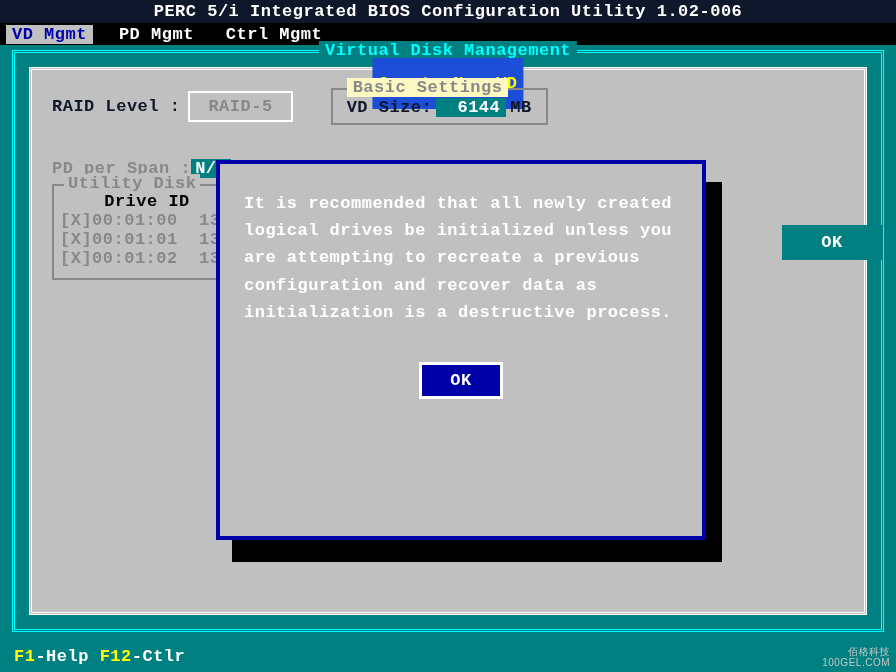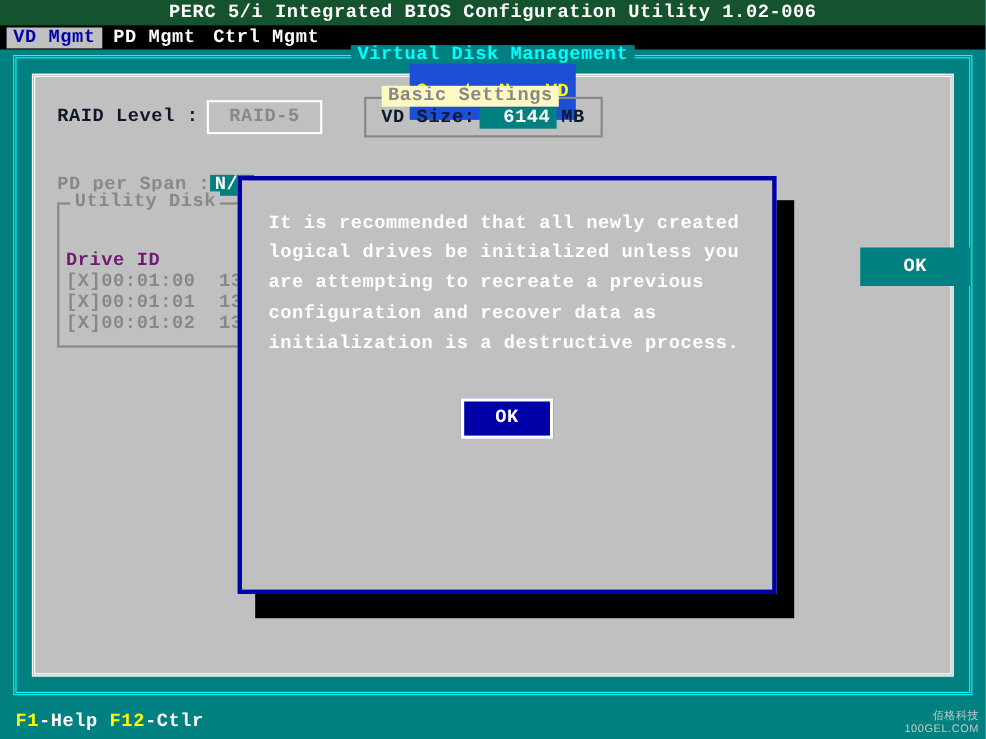--- a/index.html
+++ b/index.html
@@ -7,32 +7,33 @@
     width: 896px; height: 672px;
     background: #008080;
     font-family: 'Courier New', monospace;
     font-size: 17px;
     font-weight: bold;
     overflow: hidden;
     position: relative;
     letter-spacing: 0.5px;
   }
   .title-bar {
-    background: #14532d;
+    background: #0f172a;
     color: #fff;
     text-align: center;
     padding: 2px 16px;
     font-size: 17px;
   }
   .menu-bar {
     background: #000;
     height: 22px;
     display: flex;
     align-items: center;
     padding-left: 6px;
+    gap: 16px;
   }
   .menu-item {
     color: #fff;
     padding: 0 6px;
     margin-right: 4px;
   }
   .menu-item.active {
     background: #c0c0c0;
     color: #0000a8;
   }
@@ -93,21 +94,21 @@
     border: 2px solid #888;
     margin-top: 6px;
     width: 190px;
     padding: 6px 6px 10px;
   }
   .phys-title {
     position: absolute; top: -12px; left: 10px;
     background: #c0c0c0; color: #888; padding: 0 4px;
     white-space: nowrap;
   }
-  .drive-head { color: #701a75; text-align: left; margin-top: 36px; }
+  .drive-head { color: #000000; text-align: center; }
   .drive-row { color: #888; white-space: pre; }
   .side-buttons {
     position: absolute;
     right: -18px;
     top: 155px;
     display: flex; flex-direction: column; gap: 50px;
   }
   .side-btn {
     background: #008080;
     color: #fff;

